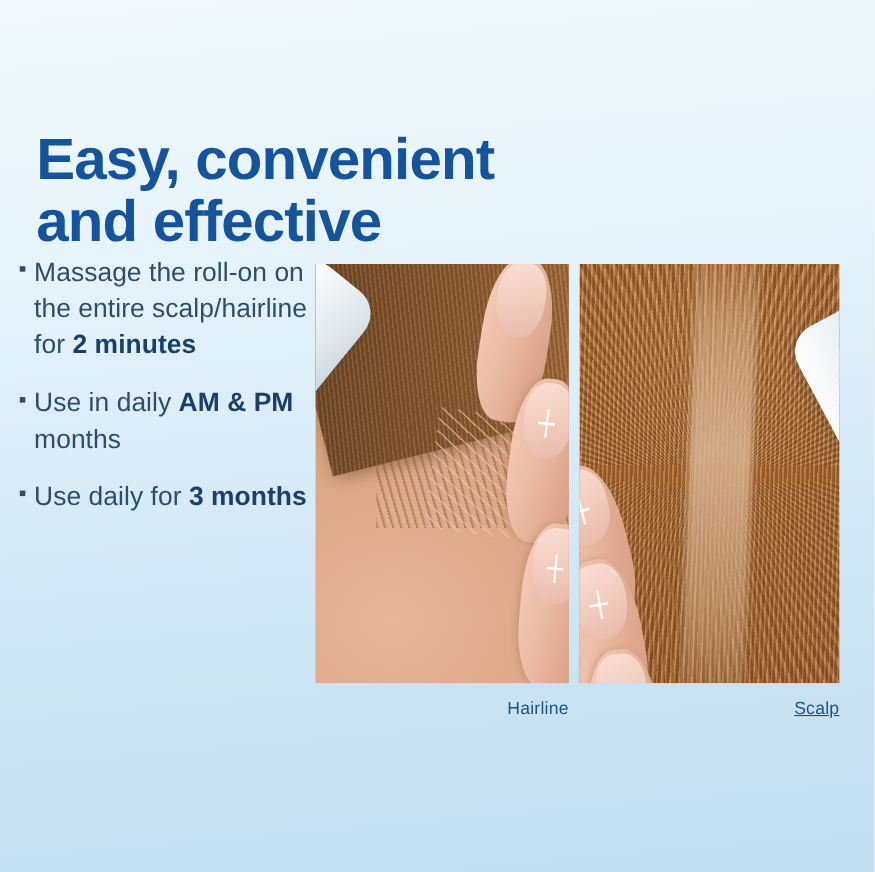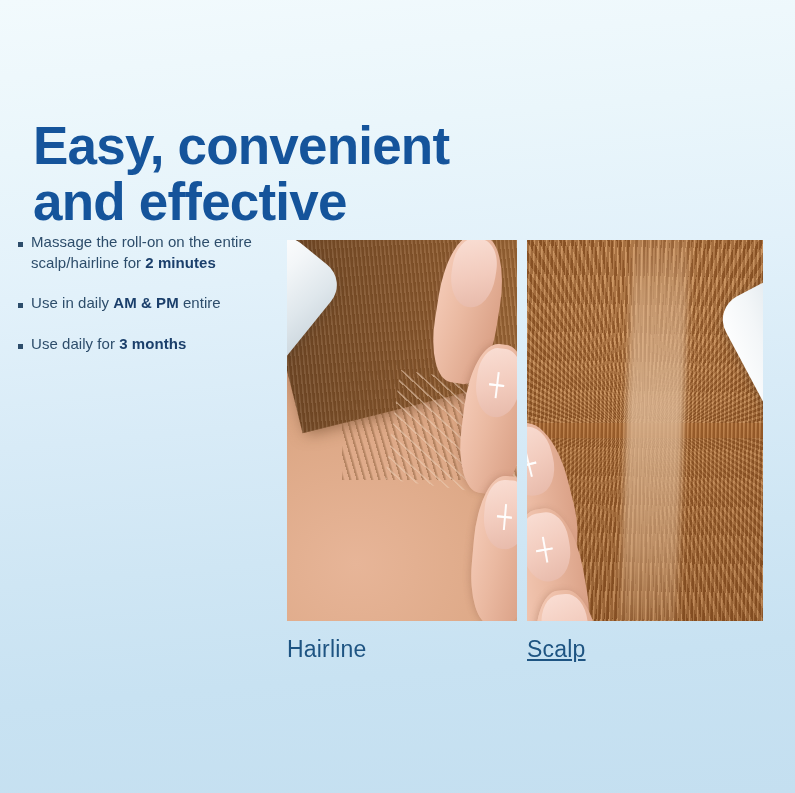--- a/index.html
+++ b/index.html
@@ -50,21 +50,21 @@
     top: 232px;
     width: 268px;
     margin: 0;
     padding: 0;
     list-style: none;
   }
   .bullet-item {
     position: relative;
     padding-left: 17px;
     margin-bottom: 20px;
-    font-size: 15px;
+    font-size: 24px;
     line-height: 1.37;
     color: #2D4D6B;
     letter-spacing: 0.05px;
   }
   .bullet-item:last-child { margin-bottom: 0; }
   .bullet-marker {
     position: absolute;
     left: 4px;
     top: 10px;
     width: 5px;
@@ -238,23 +238,23 @@
     transform-origin: 50% 0%;
   }
   .rf1 { left: -22px; top: 182px; width: 66px;  height: 150px; transform: rotate(-14deg); }
   .rf2 { left: -8px;  top: 268px; width: 66px;  height: 150px; transform: rotate(-10deg); }
   .rf3 { left: 10px;  top: 350px; width: 64px;  height: 150px; transform: rotate(-6deg); }
 
   
   .caption {
     position: absolute;
     top: 636px;
-    font-size: 23px;
+    font-size: 16px;
     color: #1E5482;
-    text-align: left;
+    text-align: right;
     letter-spacing: 0.2px;
   }
   .caption-hairline { left: 287px; width: 230px; }
   .caption-scalp    { left: 527px; width: 236px; text-decoration: underline; }
 </style>
 </head>
 <body>
 
 <div class="poster">
 
@@ -264,21 +264,21 @@
   <ul class="bullets">
     <li class="bullet-item">
       <span class="bullet-marker"></span>
       <span>
         <span>Massage the roll-on on the entire scalp/hairline for </span><b>2 minutes</b>
       </span>
     </li>
     <li class="bullet-item">
       <span class="bullet-marker"></span>
       <span>
-        <span>Use in daily </span><b>AM &amp; PM</b><span> entire</span>
+        <span>Use in daily </span><b>AM &amp; PM</b><span> months</span>
       </span>
     </li>
     <li class="bullet-item">
       <span class="bullet-marker"></span>
       <span>
         <span>Use daily for </span><b>3 months</b>
       </span>
     </li>
   </ul>
 

